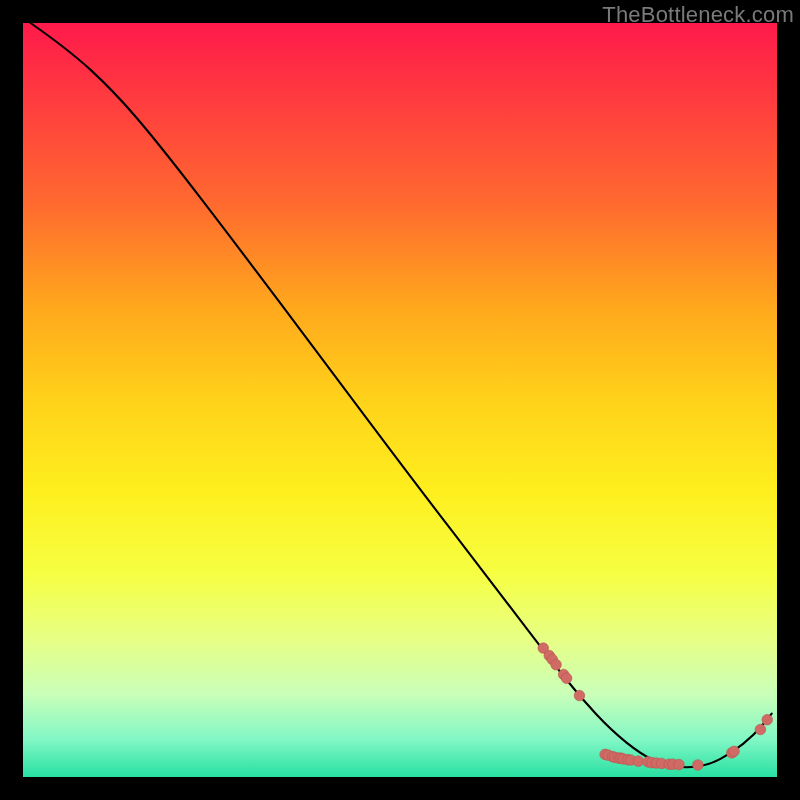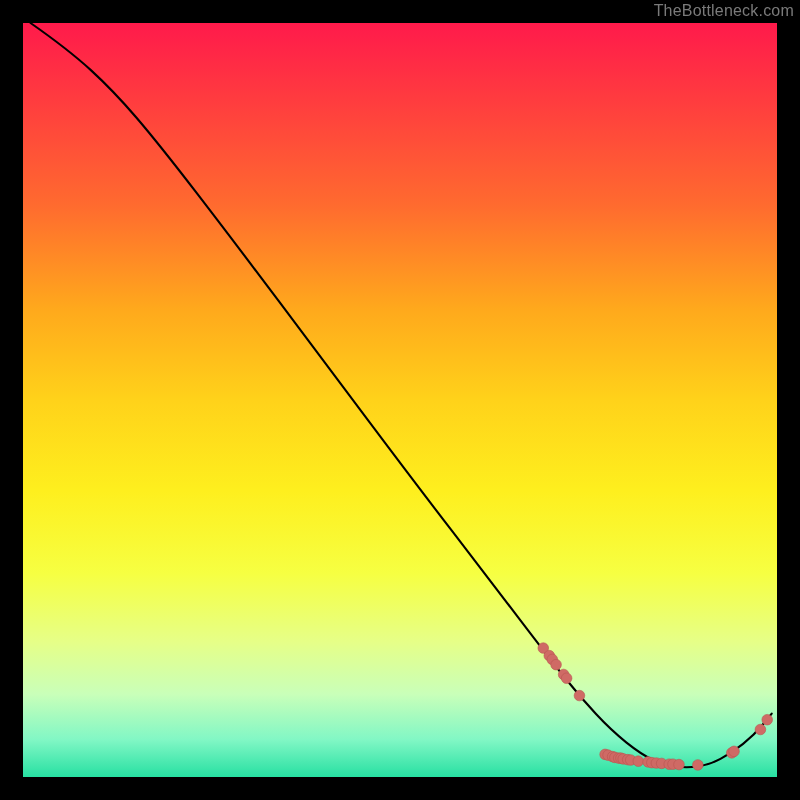--- a/index.html
+++ b/index.html
@@ -39,21 +39,21 @@
       #c9ffb9 89%,
       #82f7c5 95%,
       #27e0a2 100%
     );
   }
   .watermark {
     position: absolute;
     top: 2px;
     right: 6px;
     color: #7a7a7a;
-    font-size: 16px;
+    font-size: 22px;
     font-weight: 500;
     letter-spacing: 0.2px;
     user-select: none;
   }
   svg.curve {
     position: absolute;
     top: 0;
     left: 0;
     width: 754px;
     height: 754px;

